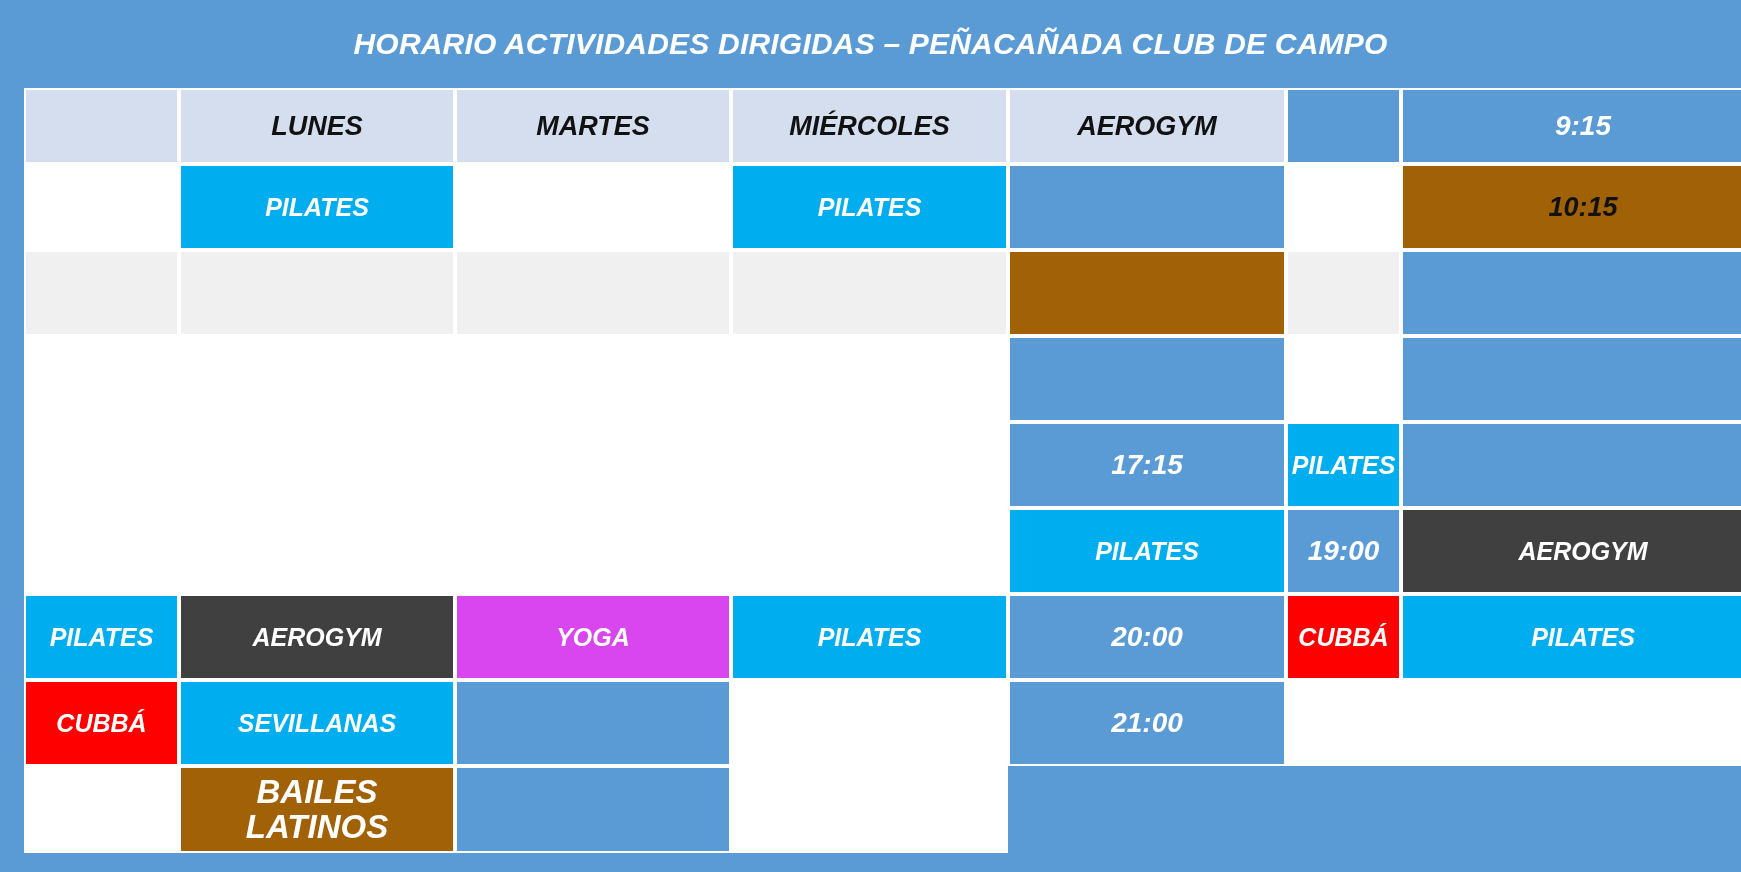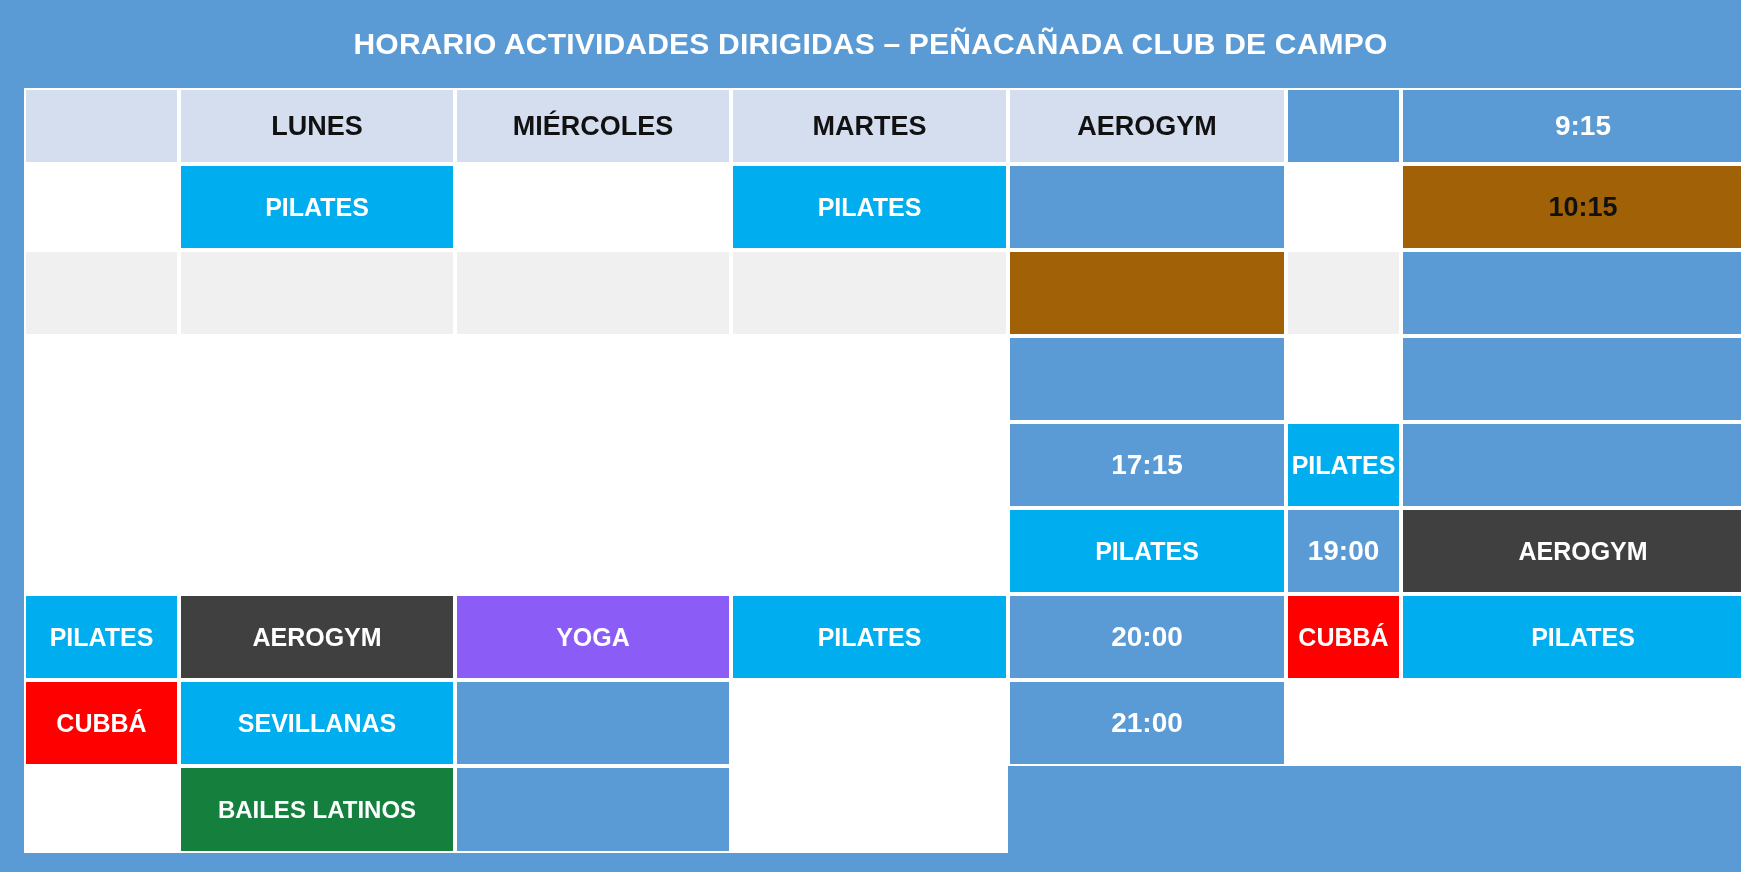--- a/index.html
+++ b/index.html
@@ -10,20 +10,21 @@
   body {
     font-family: "Liberation Sans", sans-serif;
   }
   #schedule-root {
     position: relative;
     width: 1741px;
     height: 872px;
     background: #5B9BD5;
     overflow: hidden;
     box-sizing: border-box;
+    font-style: italic;
   }
   
   #title-bar {
     position: absolute;
     left: 0;
     top: 0;
     width: 1741px;
     height: 88px;
     background: #5B9BD5;
     display: flex;
@@ -95,24 +96,24 @@
     background: #ffffff;
   }
   .cell.empty-alt {
     background: #F0F0F0;
   }
   .cell.act {
     color: #ffffff;
   }
   .cell.pilates   { background: #00AEEF; }
   .cell.aerogym   { background: #404040; }
-  .cell.yoga      { background: #8b5cf6; }
+  .cell.yoga      { background: #d946ef; }
   .cell.cubba     { background: #FF0000; }
   .cell.sevillanas{ background: #00AEEF; }
-  .cell.bailes    { background: #15803d; font-size: 24px; }
+  .cell.bailes    { background: #a16207; font-size: 33px; }
   
   #bottom-band {
     position: absolute;
     left: 0;
     bottom: 0;
     width: 1741px;
     height: 19px;
     background: #5B9BD5;
   }
 </style>
@@ -121,22 +122,22 @@
 
 <div id="schedule-root">
 
   <div id="title-bar">
     <span id="title-text">HORARIO ACTIVIDADES DIRIGIDAS – PEÑACAÑADA CLUB DE CAMPO</span>
   </div>
 
   <div id="grid">
       <div class="cell head-blank"></div>
       <div class="cell head">LUNES</div>
+      <div class="cell head">MARTES</div>
       <div class="cell head">MIÉRCOLES</div>
-      <div class="cell head">MARTES</div>
       <div class="cell head">AEROGYM</div>
       <div class="cell head-blue"></div>
       <div class="cell time">9:15</div>
       <div class="cell empty"></div>
       <div class="cell act pilates">PILATES</div>
       <div class="cell empty"></div>
       <div class="cell act pilates">PILATES</div>
       <div class="cell time-empty"></div>
       <div class="cell empty"></div>
       <div class="cell time-alt">10:15</div>

